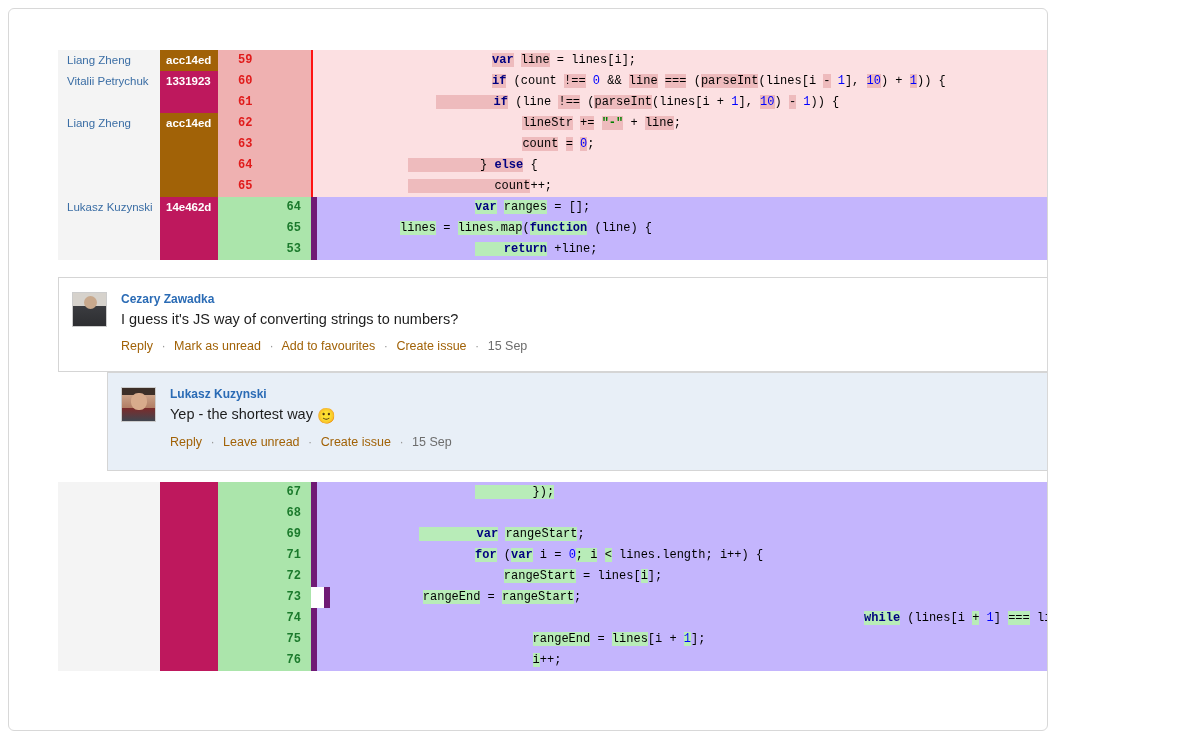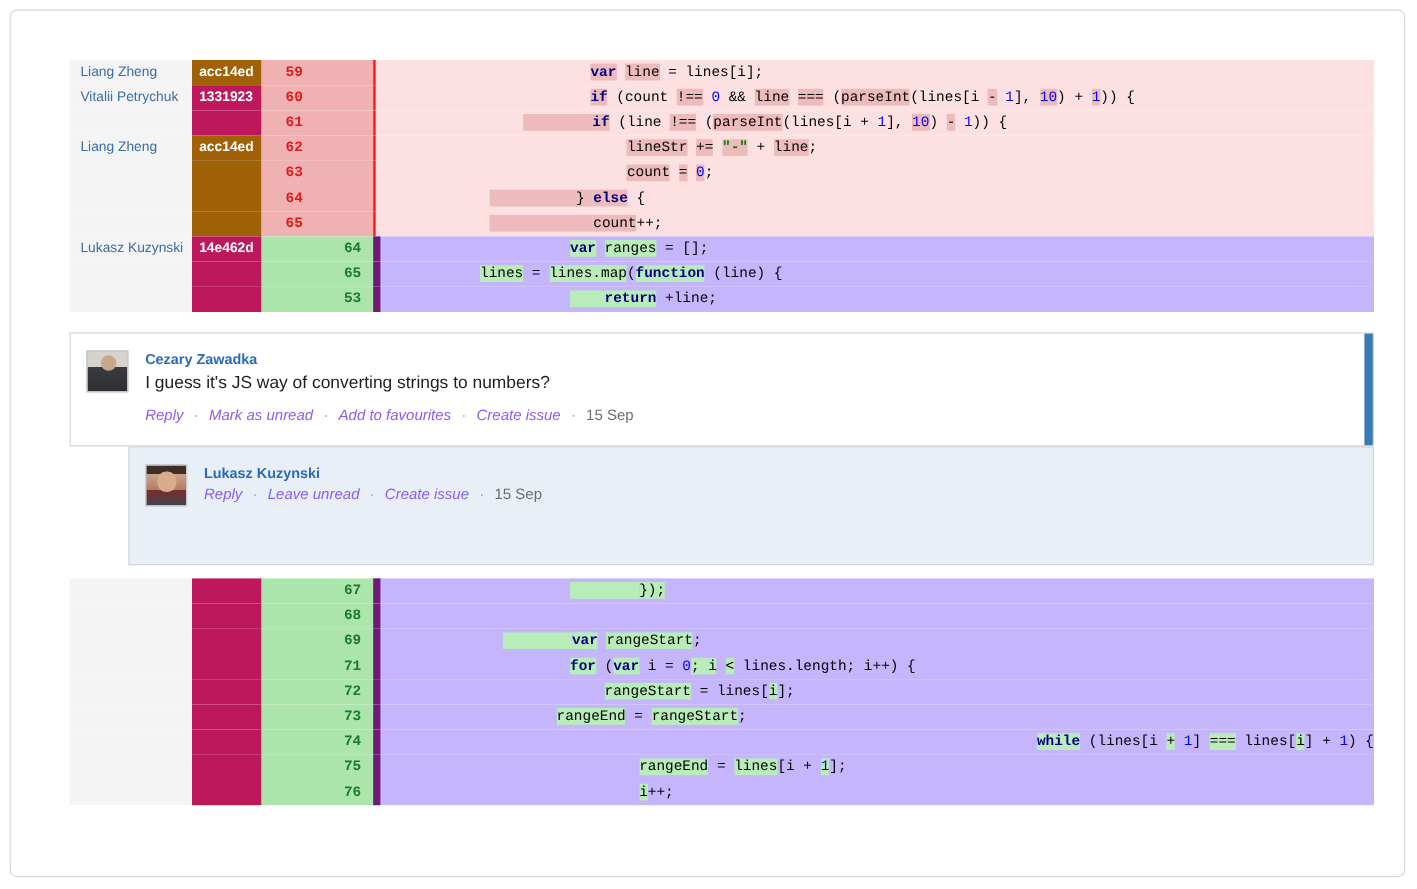--- a/index.html
+++ b/index.html
@@ -6,21 +6,21 @@
   html, body {
     margin: 0; padding: 0;
     background: #ffffff;
     font-family: "Liberation Sans", sans-serif;
   }
   body { width: 1181px; height: 741px; overflow: hidden; }
 
   .page-frame {
     position: absolute;
     left: 8px; top: 8px;
-    width: 1163px; height: 723px;
+    width: 1040px; height: 723px;
     border: 1px solid #d8d8d8;
     border-radius: 6px;
     background: #ffffff;
     box-sizing: border-box;
     overflow: hidden;
   }
 
   
   .diff-block {
     position: absolute;
@@ -163,24 +163,23 @@
     font-size: 14.5px;
     line-height: 19px;
     margin: 0 0 10px 0;
   }
   .cmt-actions {
     font-size: 12.5px;
     color: #6d6d6d;
     line-height: 15px;
   }
   .cmt-actions a {
-    color: #8b5cf6;
+    color: #a16207;
     text-decoration: none;
     cursor: pointer;
-    font-style: italic;
   }
   .cmt-sep { padding: 0 5px; color: #9a9a9a; }
   .cmt-date { color: #6d6d6d; }
 
   .emoji { font-size: 15px; vertical-align: -2px; }
 
   
   .face1 { width:100%; height:100%; background:linear-gradient(#d6d2cc 0%, #d6d2cc 38%, #3b3c40 38%, #2d2e31 100%); position:relative; }
   .face1:before { content:""; position:absolute; left:11px; top:3px; width:13px; height:13px; border-radius:50%; background:#c8a88c; }
   .face2 { width:100%; height:100%; background:linear-gradient(#3d2f28 0%, #3d2f28 22%, #caa187 22%, #b07c63 62%, #7a2c2c 62%, #40464f 100%); position:relative; }
@@ -275,20 +274,21 @@
     </div>
     <div class="unread-bar"></div>
   </div>
 
   <div class="comment-inner">
     <div class="cmt-avatar" style="left:13px; top:14px;">
         <div class="face2"></div>
       </div>
     <div class="cmt-body" style="left:62px; top:12px; right:20px;">
       <div class="cmt-author">Lukasz Kuzynski</div>
+      <div class="cmt-text"><span>Yep - the shortest way </span><span class="emoji">🙂</span></div>
       <div class="cmt-actions">
         <a>Reply</a>
         <span class="cmt-sep">·</span>
         <a>Leave unread</a>
         <span class="cmt-sep">·</span>
         <a>Create issue</a>
         <span class="cmt-sep">·</span>
         <span class="cmt-date">15 Sep</span>
       </div>
     </div>
@@ -322,21 +322,21 @@
       <div class="code-row row-add">
         <div class="blame-name blame-blank"></div>
         <div class="blame-hash hash-dark"></div>
         <div class="gutter gutter-right">72</div>
         <div class="code-cell" style="padding-left: 158px;"><span>    </span><span class="hl">rangeStart</span><span> = lines[</span><span class="hl">i</span><span>];</span></div>
       </div>
       <div class="code-row row-add">
         <div class="blame-name blame-blank"></div>
         <div class="blame-hash hash-dark"></div>
         <div class="gutter gutter-right">73</div>
-        <div class="code-cell" style="padding-left: 118px;"><span>    </span><span class="hl">rangeEnd</span><span> = </span><span class="hl">rangeStart</span><span>;</span></div>
+        <div class="code-cell" style="padding-left: 64px; margin-left: 13px;"><span>    </span><span class="hl">rangeEnd</span><span> = </span><span class="hl">rangeStart</span><span>;</span></div>
       </div>
       <div class="code-row row-add">
         <div class="blame-name blame-blank"></div>
         <div class="blame-hash hash-dark"></div>
         <div class="gutter gutter-right">74</div>
         <div class="code-cell" style="padding-left: 158px; text-align: right;"><span>    </span><span class="kw hl">while</span><span> (lines[i </span><span class="hl">+</span><span> </span><span class="num">1</span><span>] </span><span class="hl">===</span><span> lines[</span><span class="hl">i</span><span>] + </span><span class="num">1</span><span>) {</span></div>
       </div>
       <div class="code-row row-add">
         <div class="blame-name blame-blank"></div>
         <div class="blame-hash hash-dark"></div>

